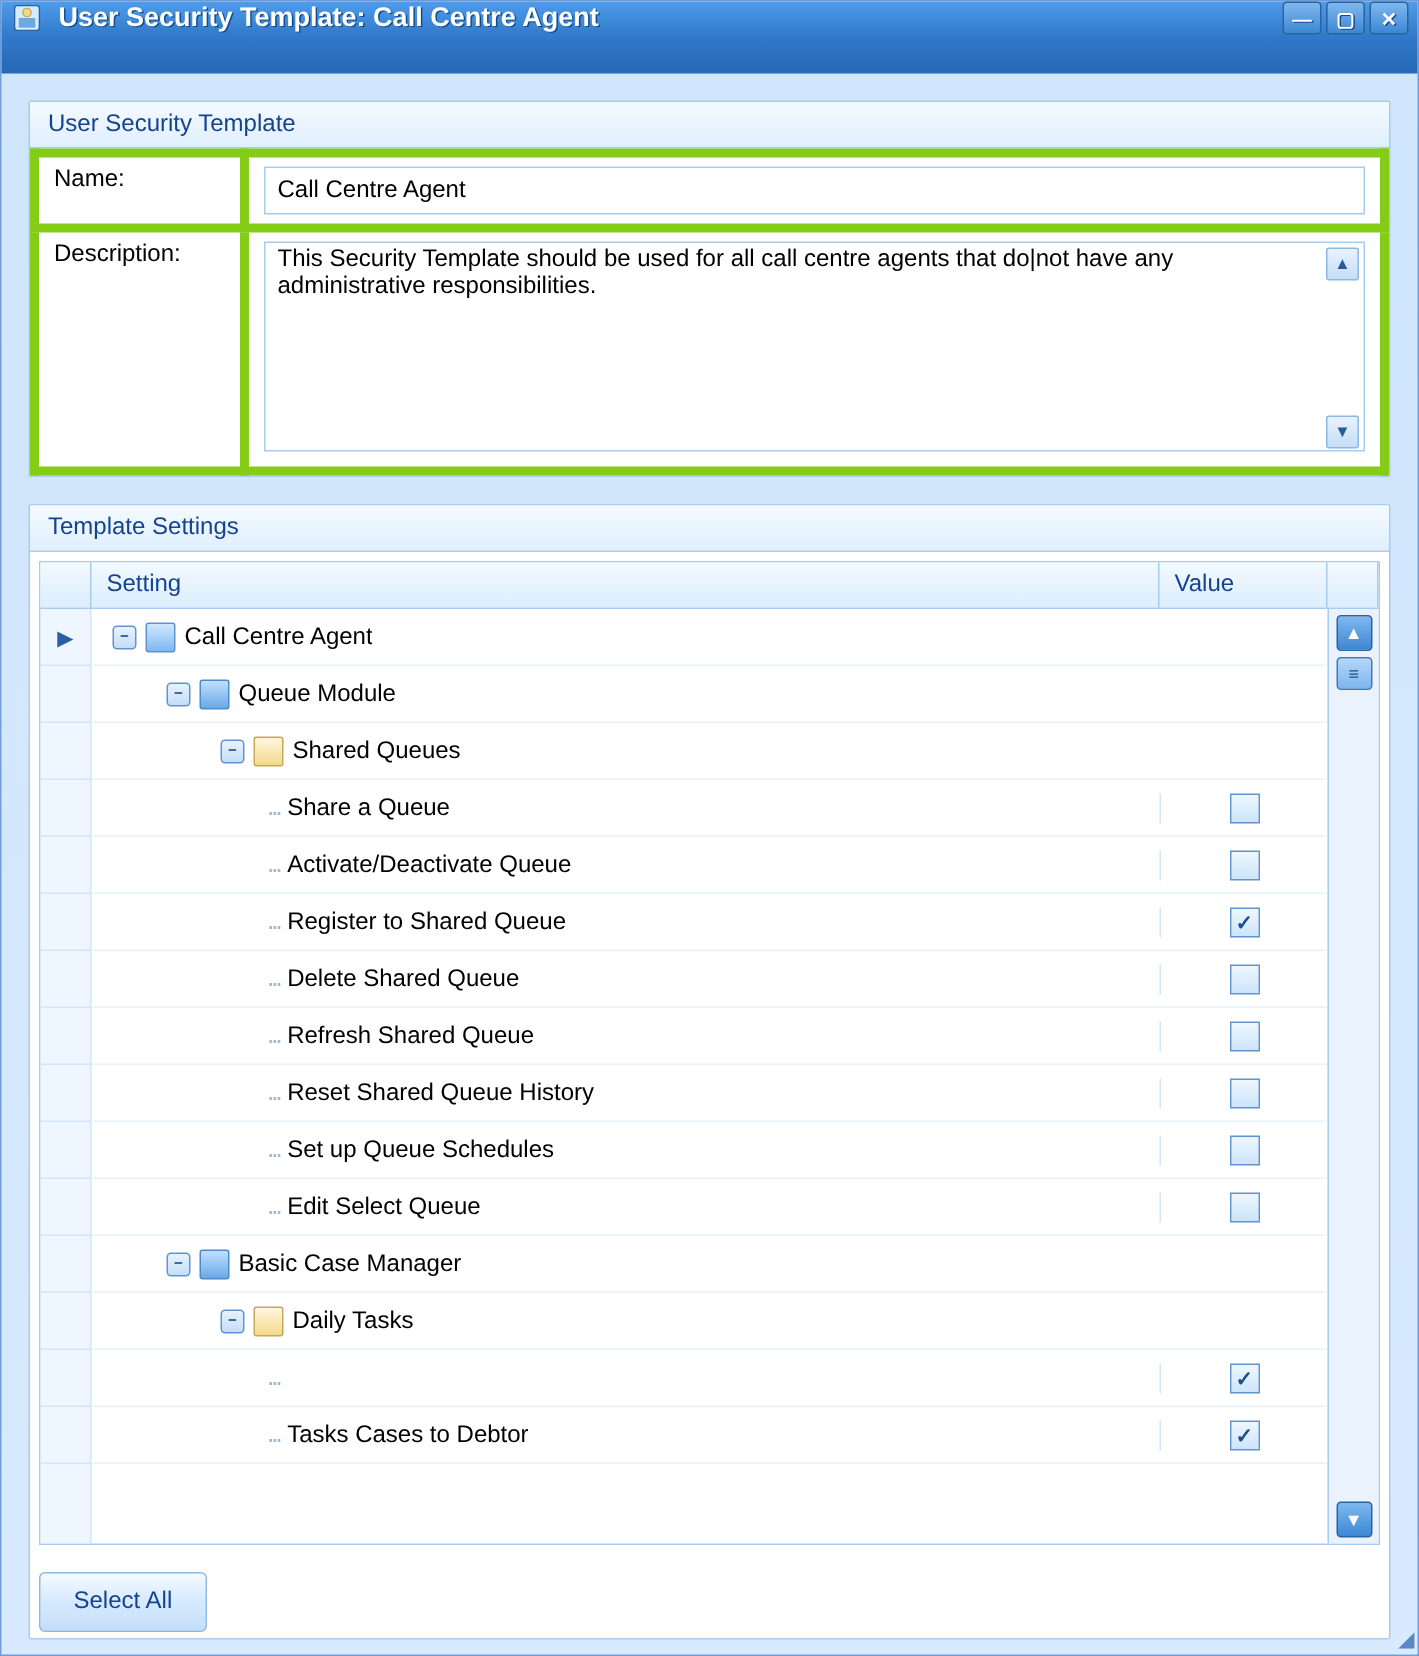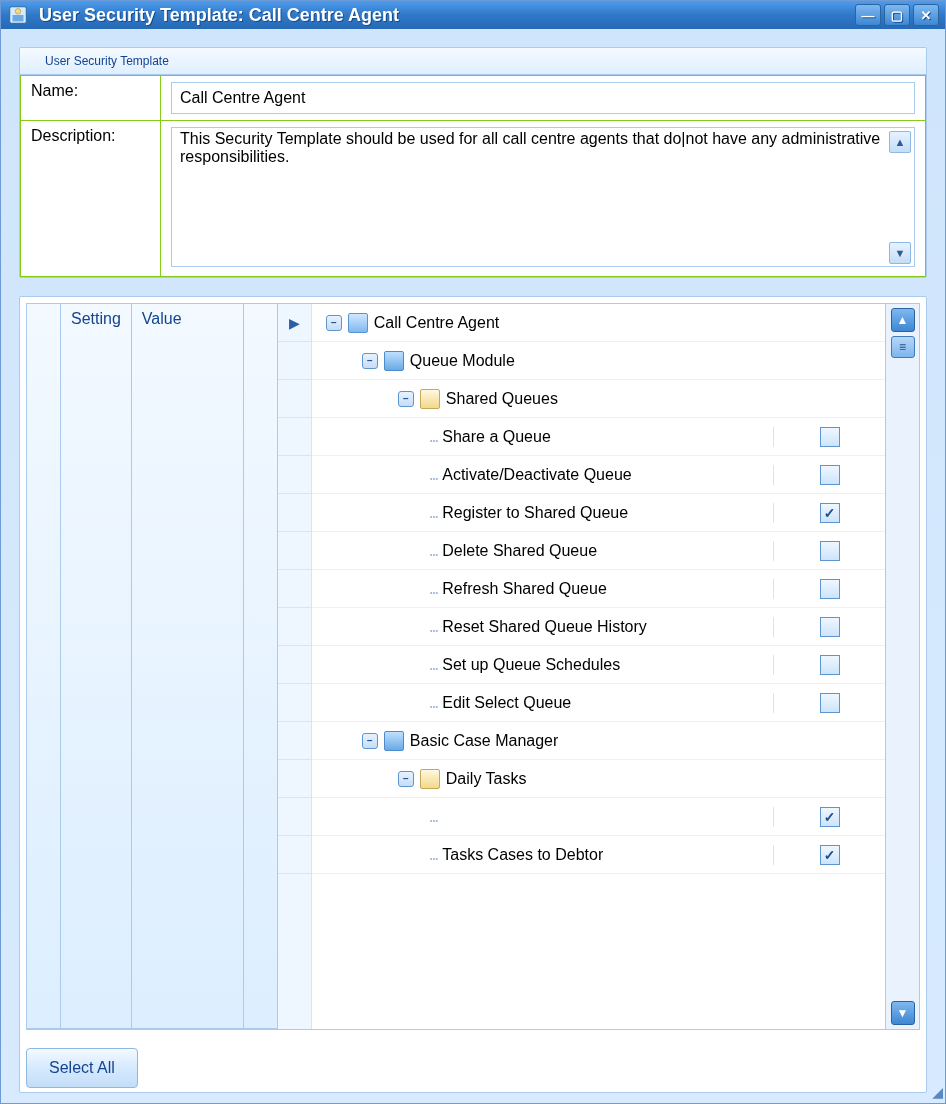--- a/index.html
+++ b/index.html
@@ -1,36 +1,36 @@
 <!DOCTYPE html>
 <html><head>
 <meta charset="utf-8">
 <style>
 html,body{margin:0;padding:0;font-family:"Segoe UI",Tahoma,Verdana,sans-serif;font-size:15px;color:#000;background:#fff}
 *{box-sizing:border-box}
 .window{width:946px;height:1104px;background:linear-gradient(to bottom,#cfe5fb 0%,#d7eaff 100%);border:1px solid #6e9ad6;position:relative;display:flex;flex-direction:column}
-.titlebar{height:28px;background:linear-gradient(to bottom,#4f9cec 0%,#3078c8 50%,#2569b6 100%);display:flex;align-items:center;padding:0 6px;color:#fff;font-weight:bold;font-size:18px;text-shadow:1px 1px 0 #134a8a}
+.titlebar{height:48px;background:linear-gradient(to bottom,#4f9cec 0%,#3078c8 50%,#2569b6 100%);display:flex;align-items:flex-start;padding:0 6px;color:#fff;font-weight:bold;font-size:18px;text-shadow:1px 1px 0 #134a8a}
 .titlebar .app-icon{width:22px;height:22px;margin-right:10px;display:inline-block}
 .titlebar .title{flex:1}
 .titlebar .win-btns{display:flex;gap:3px}
 .win-btn{width:26px;height:22px;background:linear-gradient(to bottom,#7fb8ef 0%,#3d87d3 100%);border:1px solid #2a64a0;border-radius:3px;display:flex;align-items:center;justify-content:center;color:#fff;font-weight:bold;font-size:13px;cursor:pointer}
 .client{flex:1;padding:18px 18px 10px 18px;display:flex;flex-direction:column;gap:18px;min-height:0}
 .groupbox{border:1px solid #a8cbee;background:#fff;border-radius:2px;position:relative}
-.groupbox-header{background:linear-gradient(to bottom,#f5faff 0%,#dfefff 100%);border-bottom:1px solid #a8cbee;padding:6px 25px;color:#14438f;font-size:12px}
+.groupbox-header{background:linear-gradient(to bottom,#f5faff 0%,#dfefff 100%);border-bottom:1px solid #a8cbee;padding:6px 12px;color:#14438f;font-size:16px}
 .formtable{width:100%;border-collapse:collapse}
-.formtable td{padding:6px 10px;vertical-align:top;border:1px solid #84cc16}
+.formtable td{padding:6px 10px;vertical-align:top;border:6px solid #84cc16}
 .formtable td.label{width:140px;color:#000;font-size:16px;background:#fff}
 .ve-input{width:100%;height:32px;border:1px solid #a8cbee;padding:2px 8px;font-family:inherit;font-size:16px}
 .desc-wrap{position:relative}
 .ve-textarea{width:100%;height:140px;border:1px solid #a8cbee;padding:2px 28px 2px 8px;font-family:inherit;font-size:16px;resize:none}
 .ta-btn{position:absolute;right:4px;width:22px;height:22px;background:linear-gradient(to bottom,#e8f2ff 0%,#c5ddf6 100%);border:1px solid #8db8e2;border-radius:2px;display:flex;align-items:center;justify-content:center;font-size:11px;color:#2b5b97}
 .ta-btn.up{top:4px}
 .ta-btn.down{bottom:6px}
 .settings-box{flex:1;display:flex;flex-direction:column;min-height:0}
-.grid{flex:1;display:flex;flex-direction:row;min-height:0;border:1px solid #a8cbee;margin:6px}
+.grid{flex:1;display:flex;flex-direction:column;min-height:0;border:1px solid #a8cbee;margin:6px}
 .grid-header{display:flex;background:linear-gradient(to bottom,#f3f9ff 0%,#dceeff 100%);border-bottom:1px solid #a8cbee}
 .grid-header .col{padding:6px 10px;color:#14438f;font-size:16px;border-right:1px solid #a8cbee}
 .col-selector{width:34px}
 .col-setting{flex:1}
 .col-value{width:112px}
 .col-scroll{width:34px;border-right:none}
 .grid-body{flex:1;display:flex;min-height:0;overflow:hidden}
 .grid-rows{flex:1;display:flex;min-width:0}
 .row-selectors{width:34px;background:#eef6ff;border-right:1px solid #d2e5f9;display:flex;flex-direction:column}
 .row-sel{height:38px;border-bottom:1px solid #d2e5f9;display:flex;align-items:center;justify-content:center;color:#2a5fa6;font-size:14px}
@@ -98,20 +98,21 @@
               <div class="ta-btn up">▲</div>
               <div class="ta-btn down">▼</div>
             </div>
           </td>
         </tr>
       </tbody>
         </table>
     </div>
 
     <div class="groupbox settings-box">
+      <div class="groupbox-header">Template Settings</div>
 
       <div class="grid">
         <div class="grid-header">
           <div class="col col-selector"></div>
           <div class="col col-setting">Setting</div>
           <div class="col col-value">Value</div>
           <div class="col col-scroll"></div>
         </div>
 
         <div class="grid-body">

